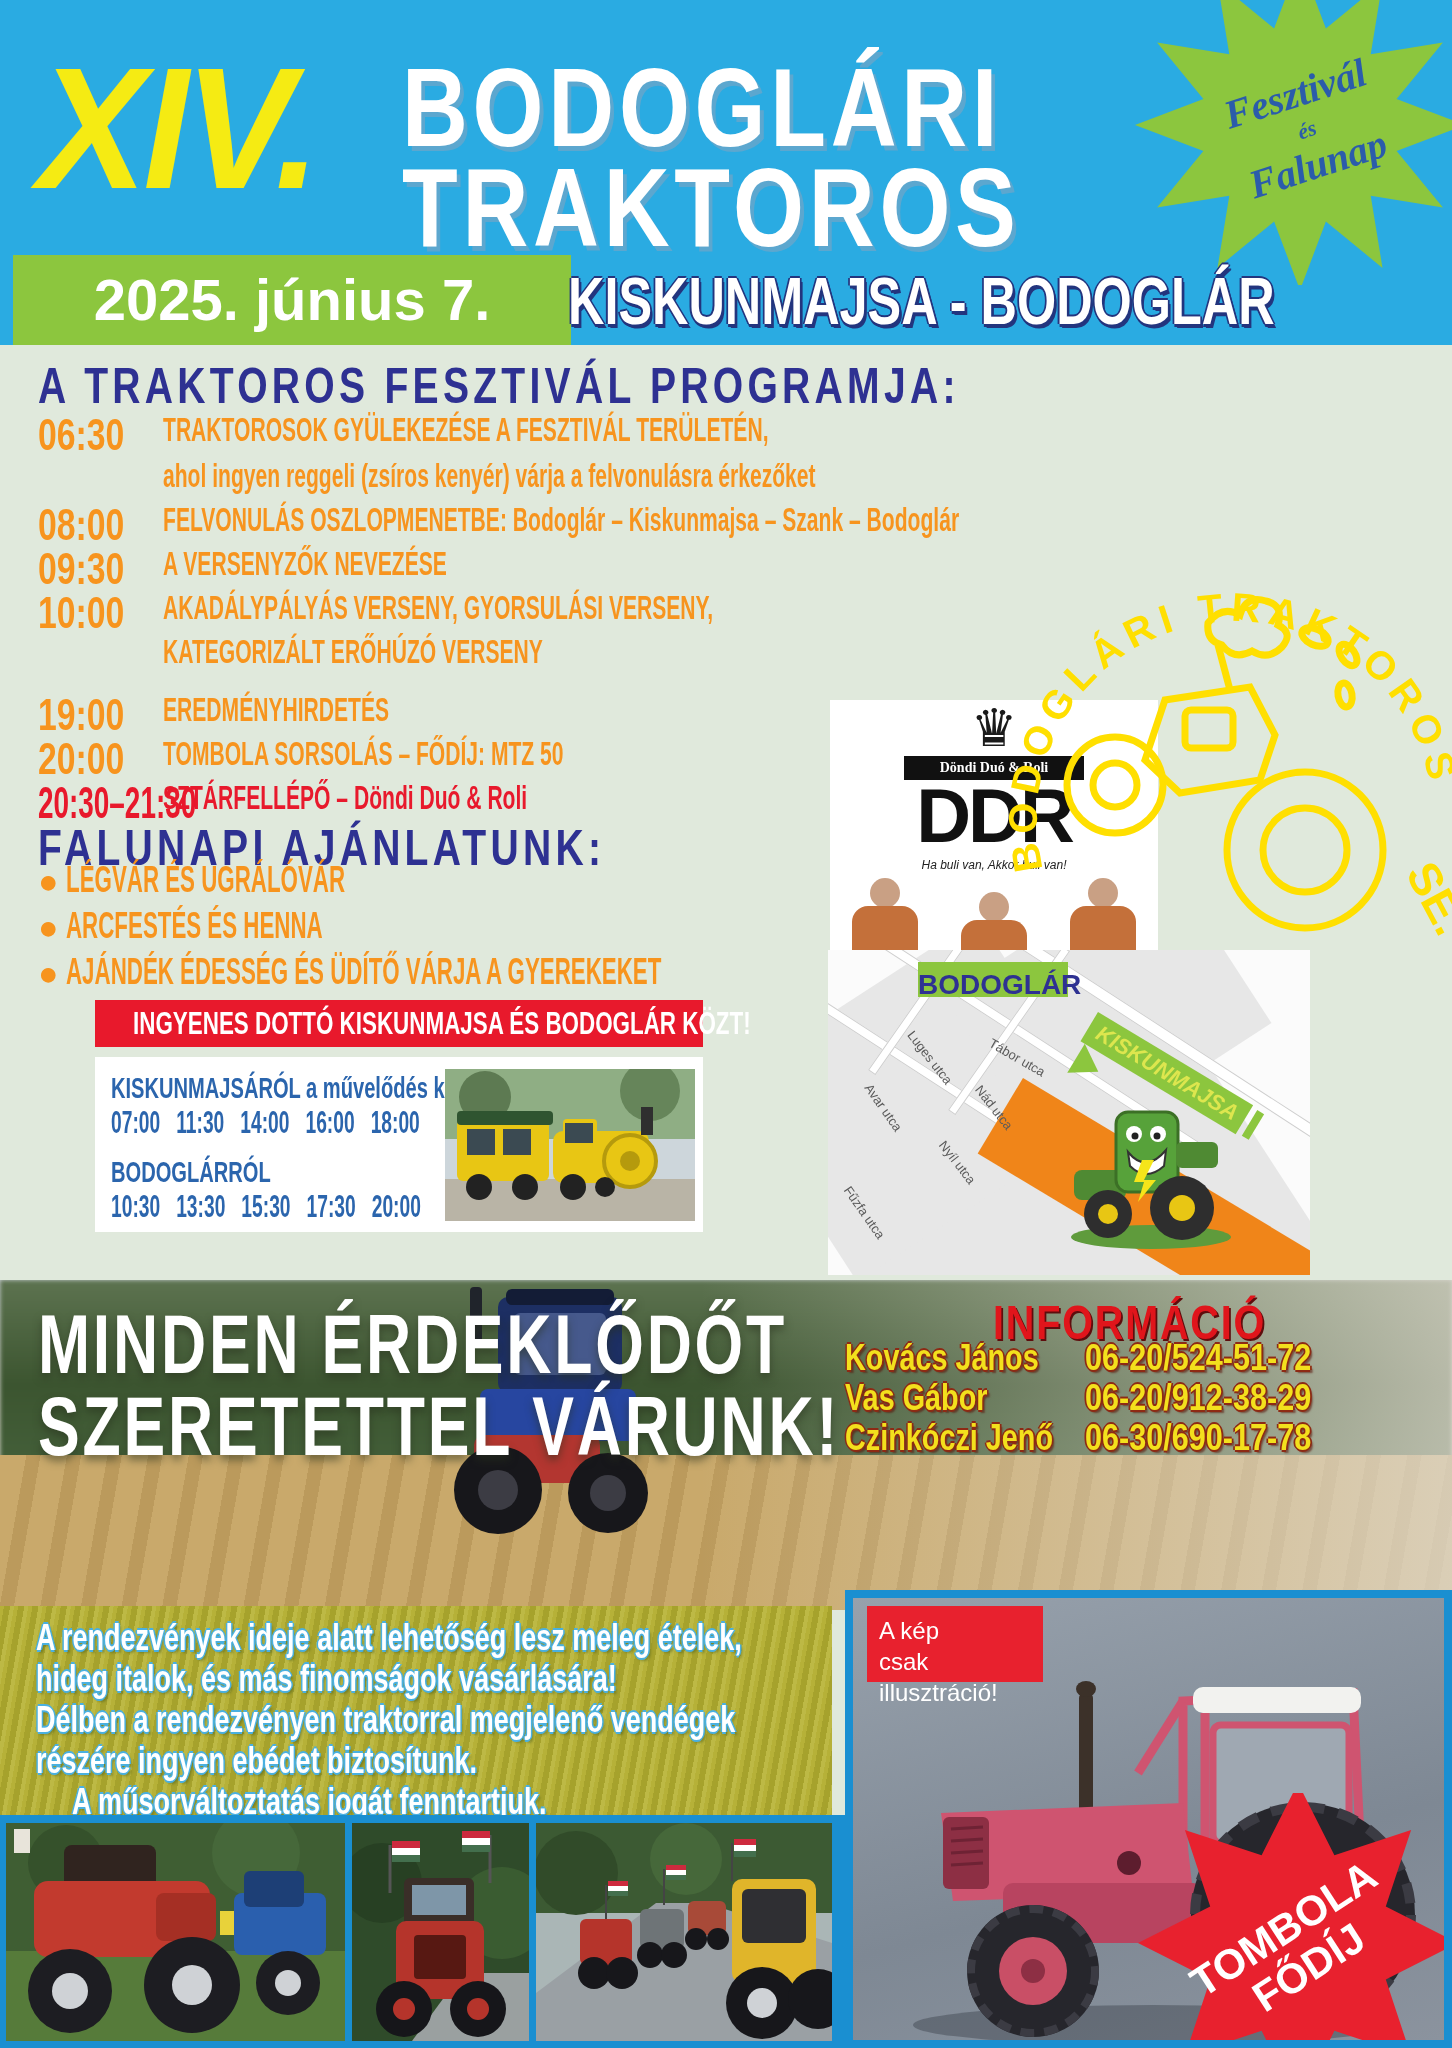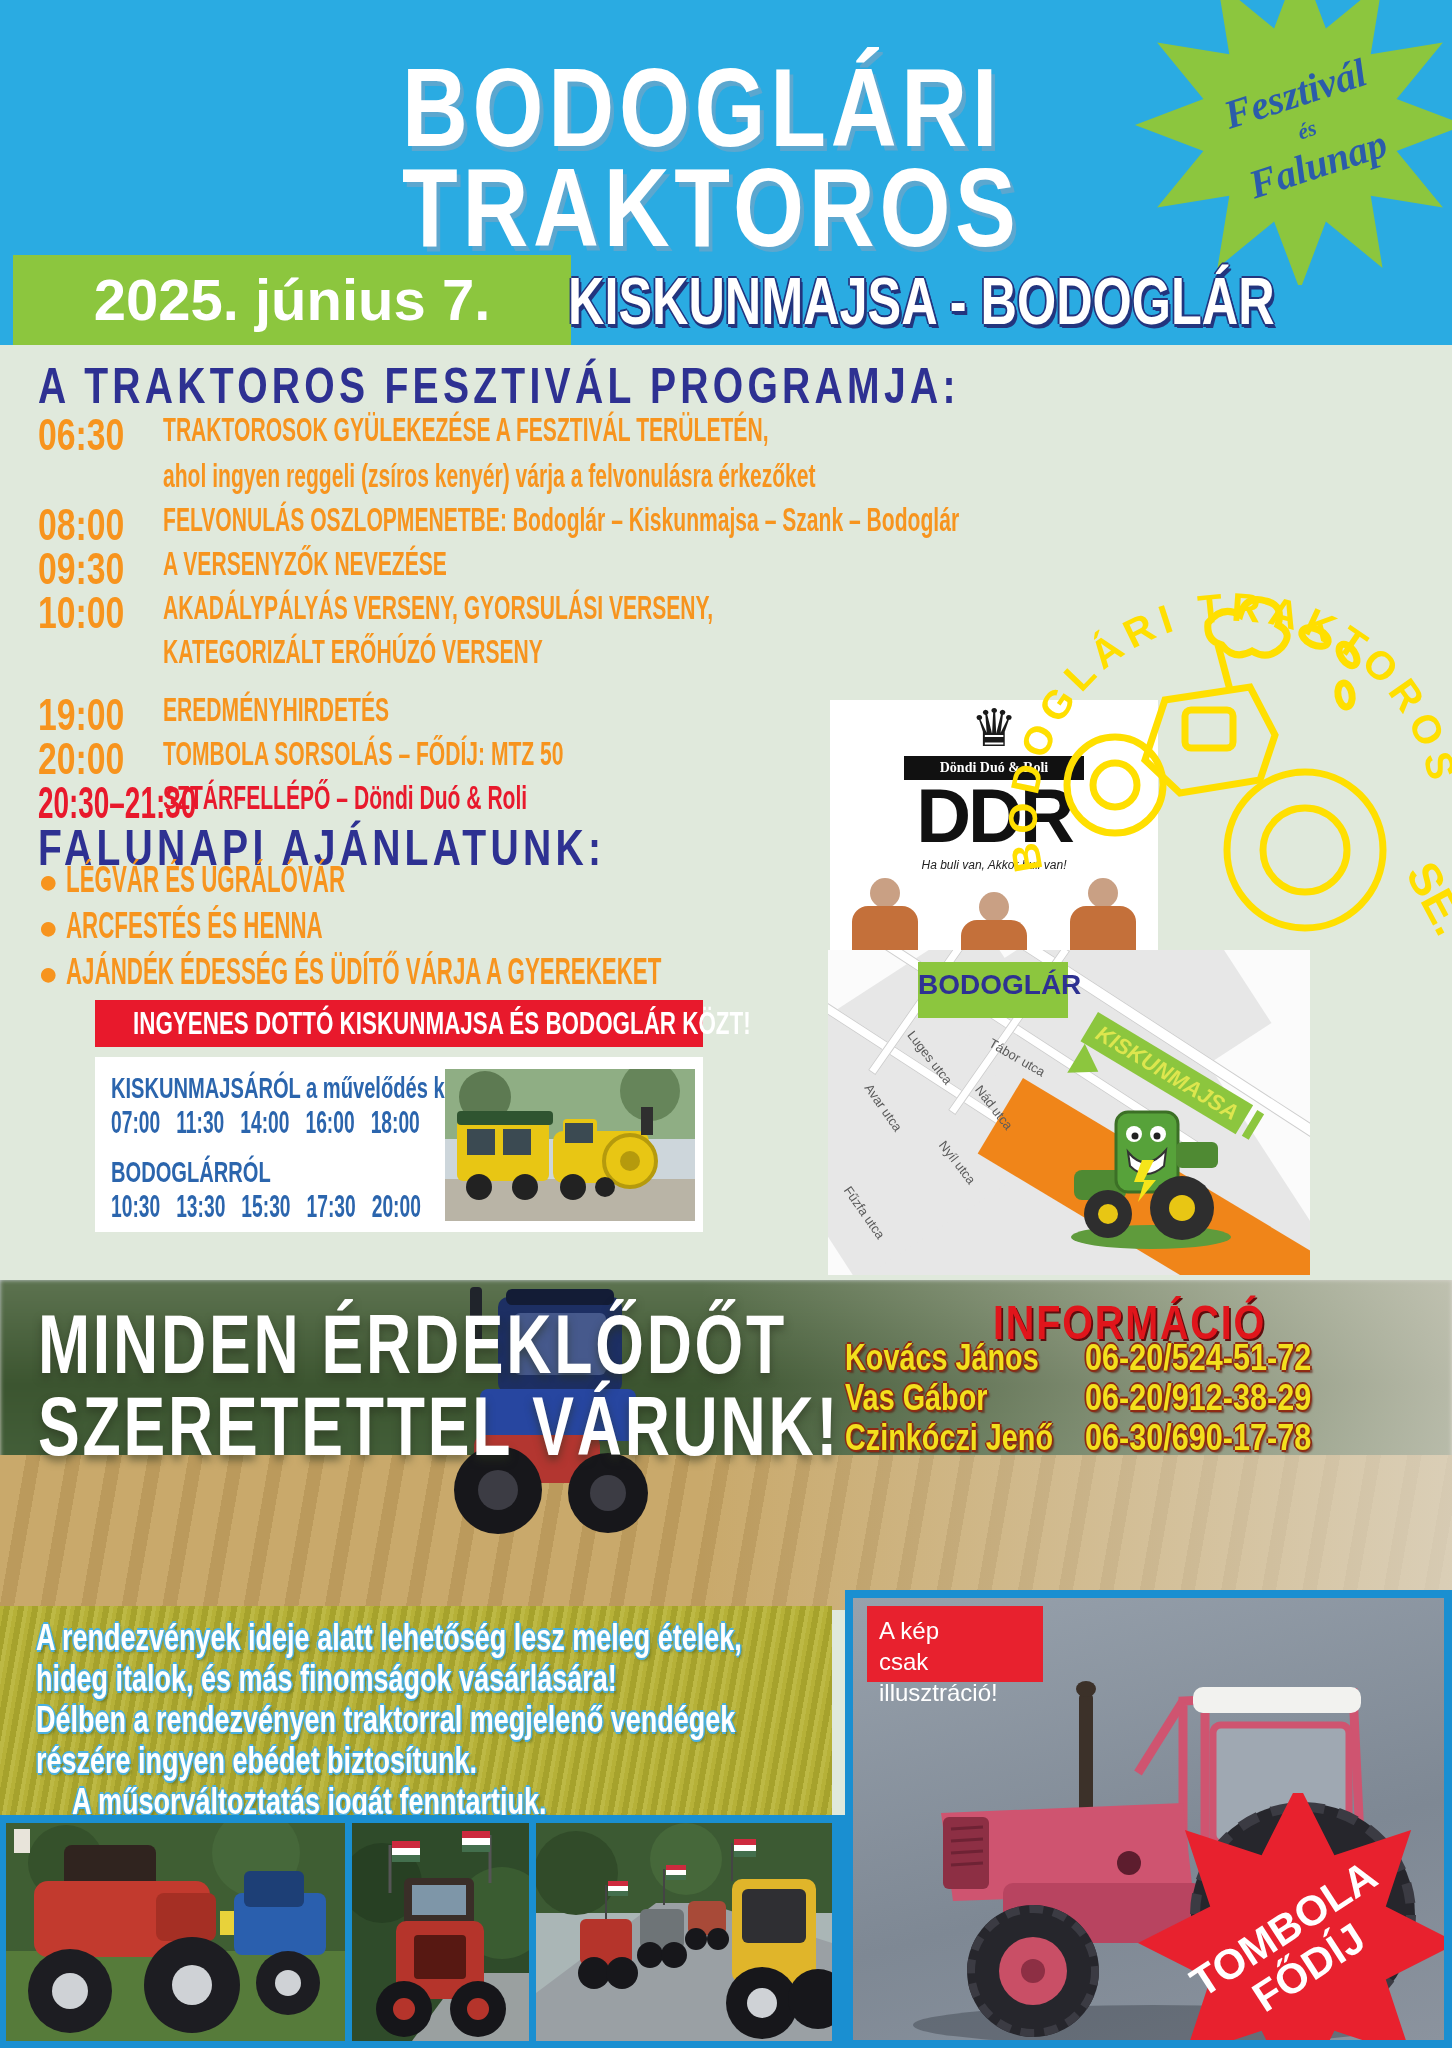--- a/index.html
+++ b/index.html
@@ -50,21 +50,21 @@
   .band-tag{position:absolute;left:0;top:158px;width:328px;text-align:center;color:#222;
             font-size:12px;font-style:italic;}
   .member{position:absolute;width:74px;height:120px;}
   .member .hd{position:absolute;left:22px;top:0;width:30px;height:30px;border-radius:50%;background:#c9a084;}
   .member .bd{position:absolute;left:4px;top:28px;width:66px;height:92px;border-radius:16px 16px 4px 4px;background:#c4703a;}
 
   .map-box{left:828px;top:950px;width:482px;height:325px;background:#fbfbfb;overflow:hidden;}
   .map-block{position:absolute;background:#e7e7e7;transform:rotate(-33deg);}
   .street{position:absolute;background:#ffffff;border:1px solid #cfcfcf;}
   .street-lb{position:absolute;color:#5a5a5a;font-size:13px;white-space:nowrap;}
-  .town-badge{left:918px;top:962px;width:150px;height:56px;background:#8cc63e;color:#2e3192;
+  .town-badge{left:918px;top:962px;width:150px;height:35px;background:#8cc63e;color:#2e3192;
               font-weight:bold;font-size:28px;text-align:center;line-height:46px;}
   .orange-band{position:absolute;left:195px;top:128px;width:470px;height:88px;background:#f08519;
                transform:rotate(31deg);transform-origin:left top;}
   .dir-wrap{position:absolute;left:270px;top:62px;transform:rotate(31deg);transform-origin:left top;}
   .dir-badge{display:inline-block;background:#8cc63e;color:#dde64e;font-weight:bold;font-style:italic;
              font-size:22px;padding:4px 10px;vertical-align:middle;}
   .dir-bar{display:inline-block;width:8px;height:30px;background:#8cc63e;margin-left:6px;vertical-align:middle;}
   .dir-arrow{display:inline-block;width:0;height:0;border-left:26px solid #8cc63e;
              border-top:17px solid transparent;border-bottom:17px solid transparent;margin-left:5px;vertical-align:middle;}
 
@@ -100,20 +100,23 @@
             color:#fff;font-size:24px;line-height:1.3;padding:9px 8px 0 12px;}
   .tombola-txt{fill:#ffffff;font-weight:bold;font-size:42px;text-anchor:middle;}
 </style>
 </head>
 <body>
 
 <div id="poster">
 
   <div class="abs header-bg"></div>
 
+  <div class="abs edition">
+    <span class="tx" style="transform:scale(.95,1)">XIV.</span>
+  </div>
 
   <div class="abs" style="left:402px;top:52px;">
     <span class="tx title-line" style="transform:scale(.95,1.16)">BODOGLÁRI</span>
   </div>
   <div class="abs" style="left:402px;top:152px;">
     <span class="tx title-line" style="transform:scale(.95,1.16)">TRAKTOROS</span>
   </div>
 
   <svg class="abs" style="left:1130px;top:-15px;" width="340" height="300" viewBox="0 0 340 300">
     <polygon points="335,140 266.6,165.9 312.9,222.5 240.7,210.7 252.5,282.9 195.9,236.6 170,305 144.1,236.6 87.5,282.9 99.3,210.7 27.1,222.5 73.4,165.9 5,140 73.4,114.1 27.1,57.5 99.3,69.3 87.5,-2.9 144.1,43.4 170,-25 195.9,43.4 252.5,-2.9 240.7,69.3 312.9,57.5 266.6,114.1" fill="#8cc63e"></polygon>

